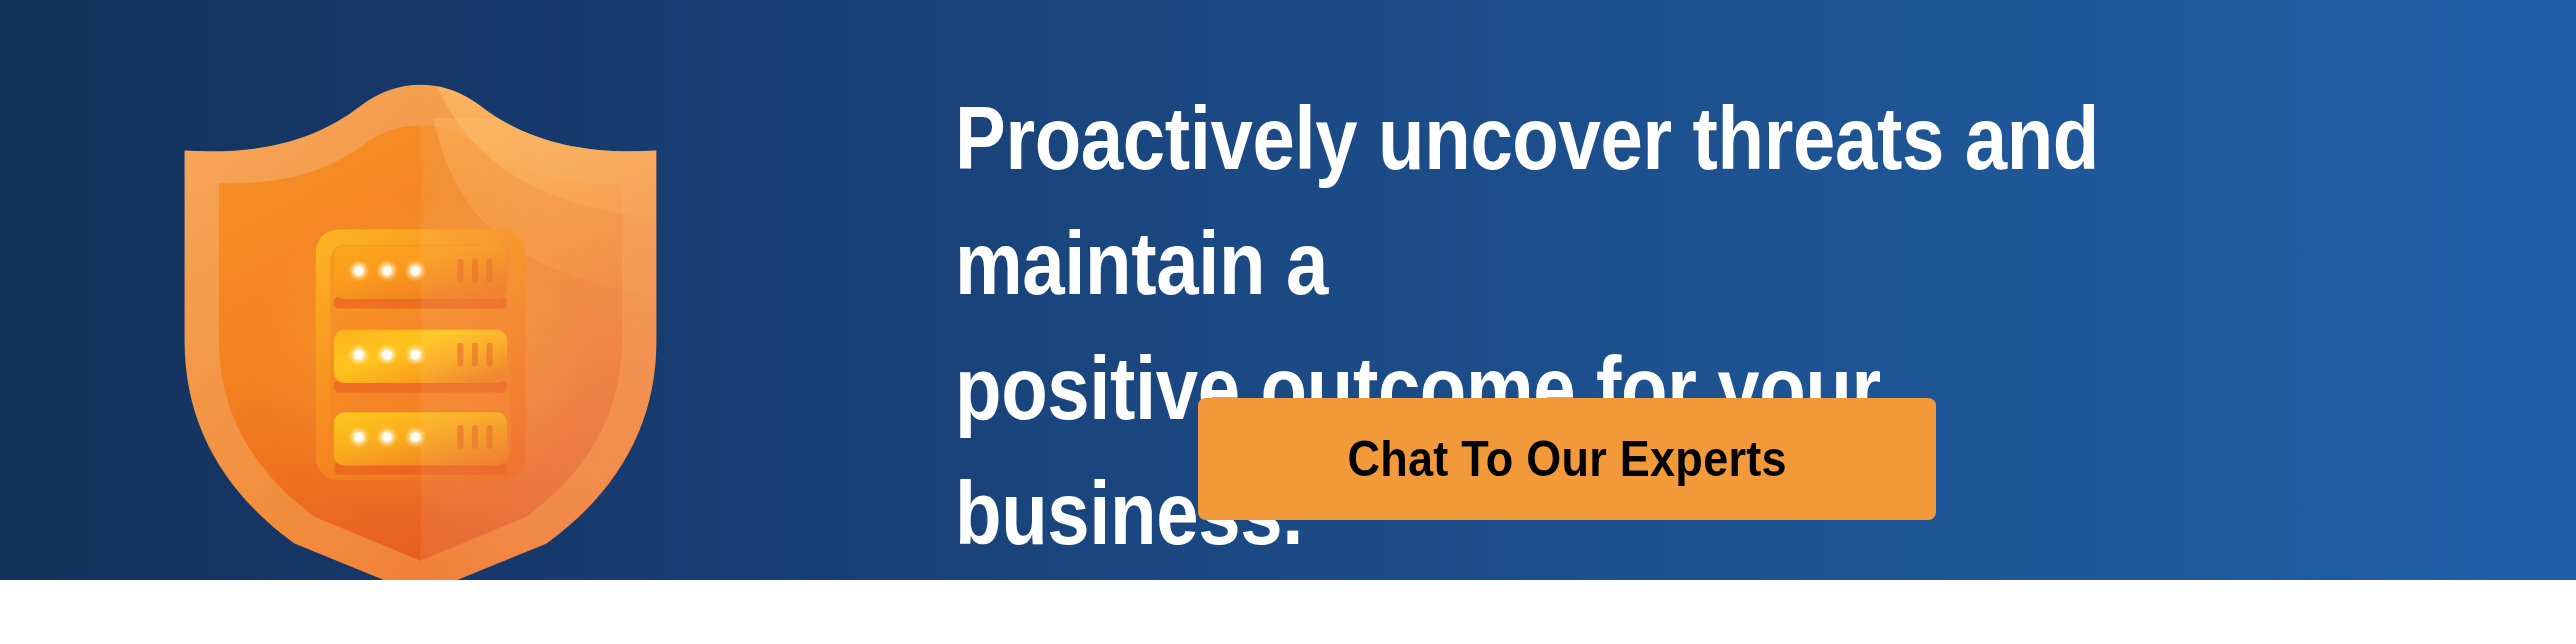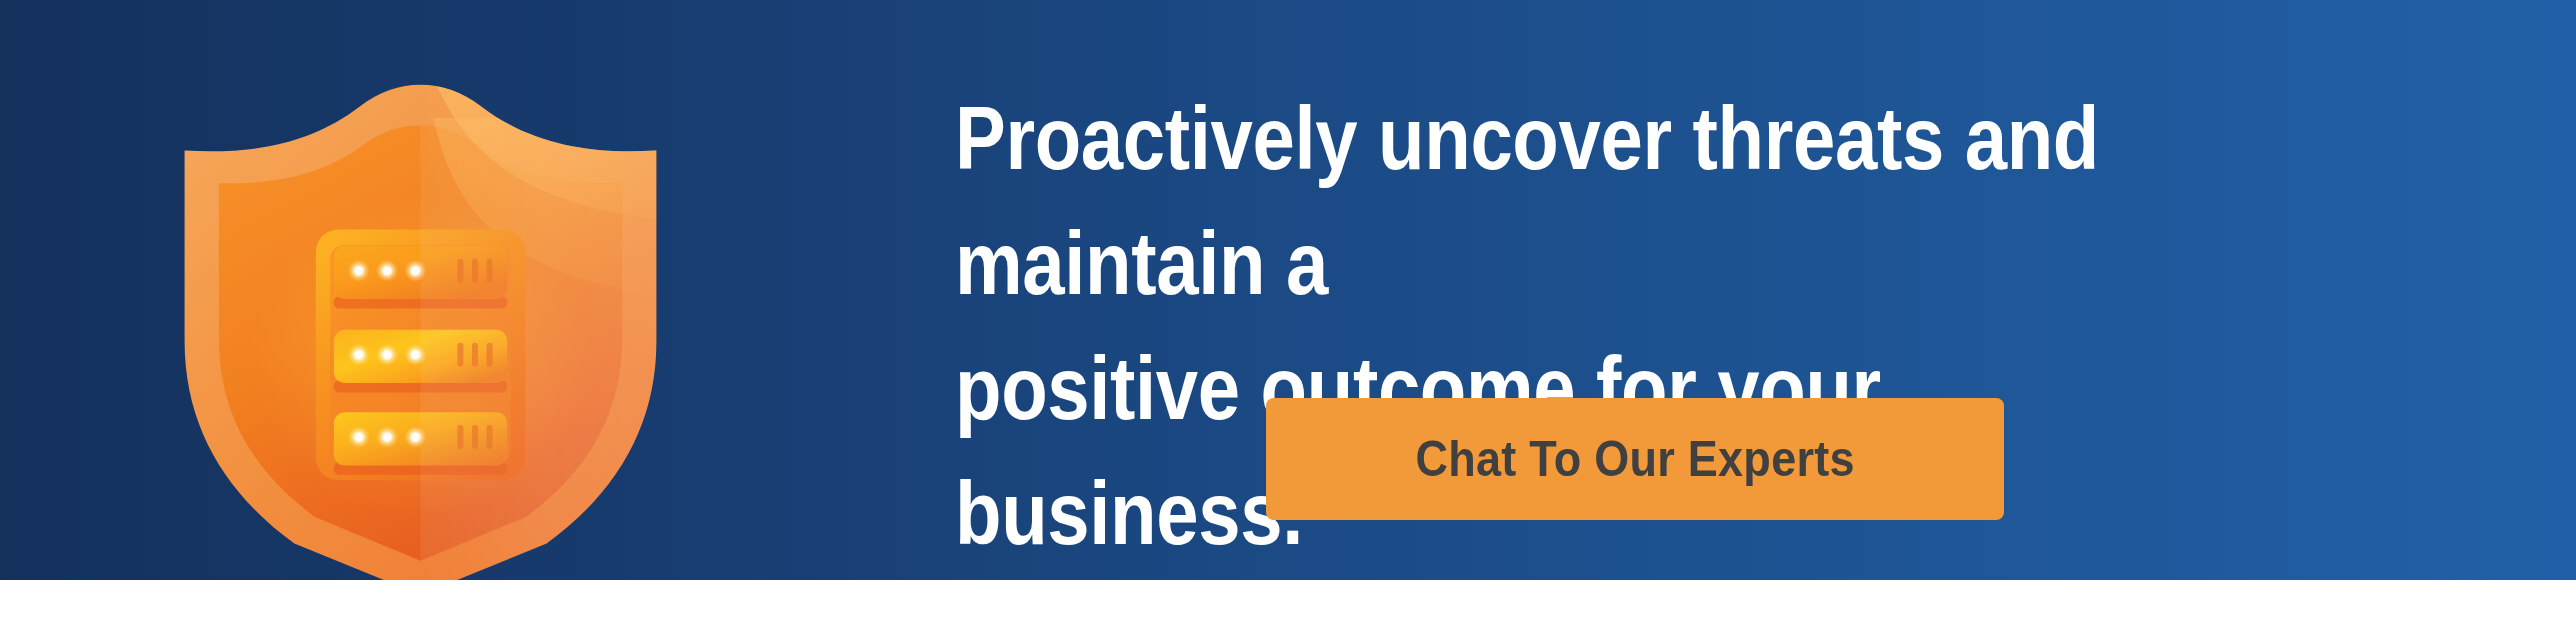--- a/index.html
+++ b/index.html
@@ -57,28 +57,28 @@
     font-weight: 700;
     letter-spacing: -0.4px;
     transform: scaleX(0.855);
     transform-origin: left top;
     white-space: pre-line;
   }
 
   
   .cta-button {
     position: absolute;
-    left: 1266px;
+    left: 1198px;
     top: 398px;
     width: 738px;
     height: 122px;
     background: #f29a3a;
     border: none;
     border-radius: 7.7px;
-    color: #404040;
+    color: #000000;
     font-family: "Liberation Sans Narrow", "Liberation Sans", sans-serif;
     font-size: 50px;
     font-weight: 700;
     letter-spacing: 0.3px;
     cursor: pointer;
     padding: 0;
     display: flex;
     align-items: center;
     justify-content: center;
     line-height: 1;

